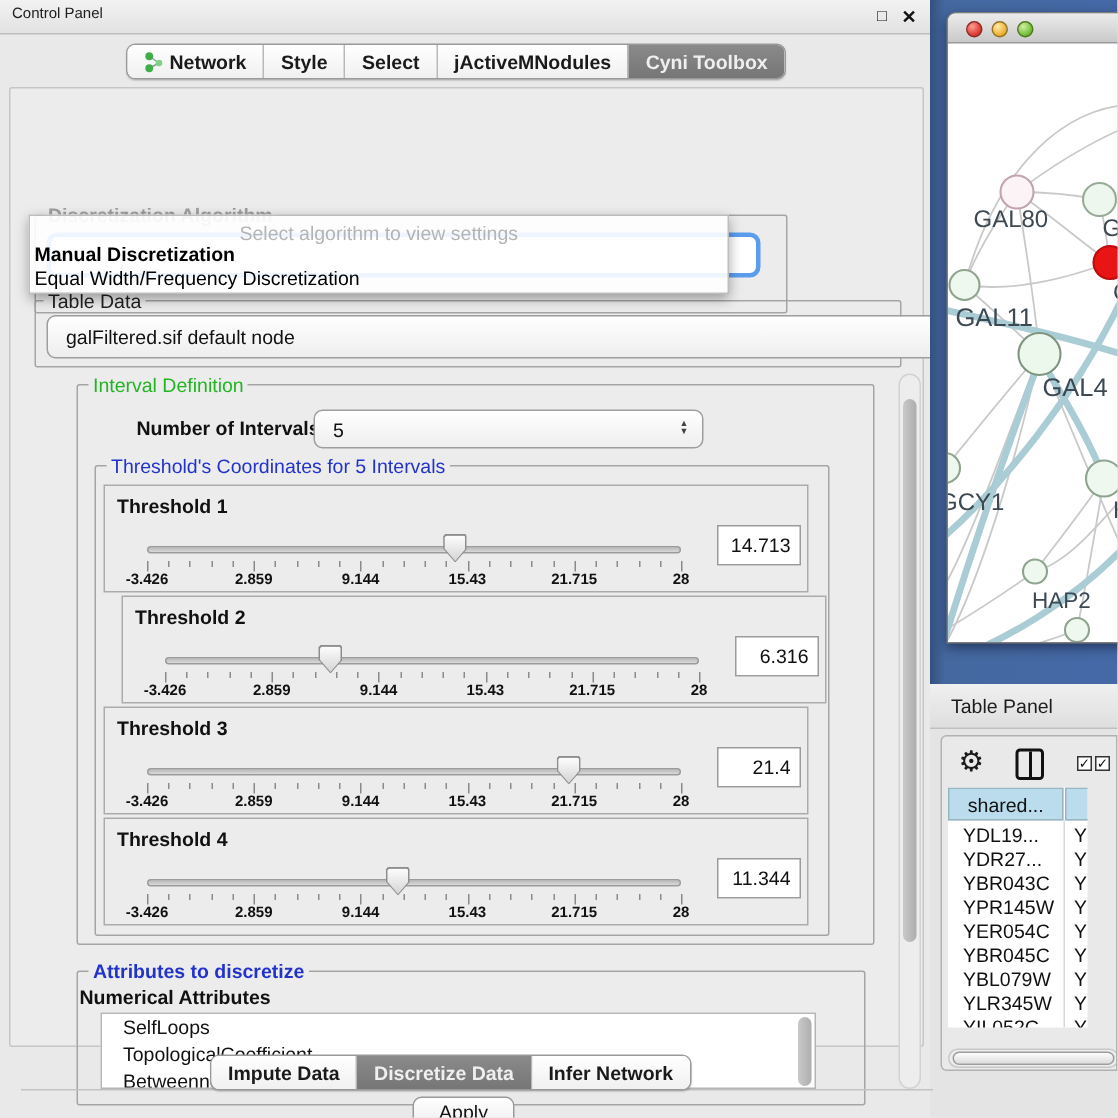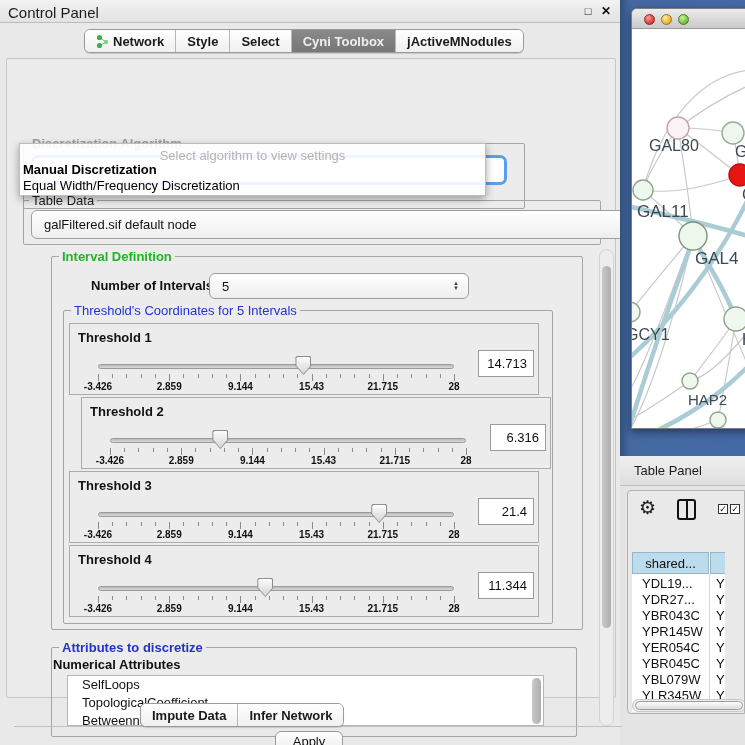--- a/index.html
+++ b/index.html
@@ -5,21 +5,21 @@
   * { margin:0; padding:0; box-sizing:border-box; }
   html,body { width:745px; height:745px; overflow:hidden;
     font-family:"Liberation Sans", sans-serif; background:#e4e4e4; }
   #stage { position:relative; width:745px; height:745px; }
   .abs { position:absolute; }
 
   
   #control-panel { left:0; top:0; width:620px; height:745px; background:#e9e9e9; }
   #cp-titlebar { left:0; top:0; width:620px; height:23px; background:linear-gradient(#f2f2f2,#e2e2e2);
     border-bottom:1px solid #bdbdbd; }
-  #cp-title { left:8px; top:4px; font-size:15px; color:#1c1c1c; }
+  #cp-title { left:8px; top:4px; font-size:10px; color:#1c1c1c; }
   .winbtn { top:3px; width:16px; height:16px; font-size:12px; color:#111; text-align:center; line-height:16px; cursor:default; }
   #cp-float { left:580px; font-size:11px; }
   #cp-close { left:598px; font-weight:bold; }
 
   
   .seg { display:flex; height:24px; border:1px solid #9a9a9a; border-radius:6px; overflow:hidden;
     background:#fff; box-shadow:0 1px 1px rgba(0,0,0,0.15); }
   .seg-item { display:flex; align-items:center; justify-content:center; gap:4px; padding:0 11px;
     font-size:13px; font-weight:bold; color:#1a1a1a; background:linear-gradient(#ffffff,#f0f0f0);
     border-right:1px solid #b8b8b8; white-space:nowrap; cursor:default; }
@@ -59,21 +59,21 @@
   #tabledata-combo { left:24px; top:151px; width:647px; height:29px; }
 
   
   #main-scrollbar-track { left:592px; top:190px; width:15px; height:477px; background:#ededed;
     border:1px solid #d2d2d2; border-radius:8px; }
   #main-scrollbar-thumb { left:2px; top:16px; width:9px; height:362px; background:linear-gradient(90deg,#c9c9c9,#adadad);
     border-radius:5px; position:absolute; }
 
   
   #interval-group { left:44px; top:197px; width:532px; height:374px; }
-  #interval-title { left:52px; top:190px; font-weight:bold; }
+  #interval-title { left:52px; top:190px; font-weight:normal; }
   #noi-label { left:84px; top:219px; font-size:13px; font-weight:bold; color:#111; }
   #noi-combo { left:202px; top:214px; width:260px; height:26px; }
   #thr-group { left:56px; top:251px; width:490px; height:314px; }
   #thr-title { left:64px; top:244px; }
 
   .thr-box { position:absolute; left:62px; width:470px; height:72px; background:#ececec; border:1px solid #ababab; }
   .thr-label { position:absolute; left:8px; top:6px; font-size:13px; font-weight:bold; color:#111; }
   .thr-track { position:absolute; left:28px; top:40px; width:356px; height:5px; border-radius:3px;
     background:linear-gradient(#b9b9b9,#d9d9d9); border:1px solid #9b9b9b; }
   .thr-thumb { position:absolute; top:32px; width:16px; height:19px;
@@ -120,21 +120,21 @@
     background:linear-gradient(#f0f0f0,#dedede); border-bottom:1px solid #c0c0c0; }
   #table-panel-title { left:634px; top:463px; font-size:13px; color:#1c1c1c; }
   #table-panel-body { left:627px; top:490px; width:118px; height:224px; background:#e9e9e9;
     border:1px solid #b2b2b2; border-radius:4px 0 0 4px; overflow:hidden; }
   #tp-gear { position:absolute; left:11px; top:5px; font-size:19px; color:#1a1a1a; }
   #tp-split { position:absolute; left:49px; top:8px; width:19px; height:21px; border:2px solid #111; border-radius:3px; }
   #tp-split::after { content:""; position:absolute; left:7px; top:0; width:2px; height:17px; background:#111; }
   .tp-check { position:absolute; top:13px; width:10px; height:10px; border:1px solid #333; font-size:9px;
     line-height:9px; text-align:center; color:#111; background:#fff; }
   #tp-check1 { left:90px; } #tp-check2 { left:102px; }
-  #tp-table { position:absolute; left:4px; top:61px; width:93px; height:160px; background:#fff; overflow:hidden; }
+  #tp-table { position:absolute; left:4px; top:34px; width:93px; height:160px; background:#fff; overflow:hidden; }
   .tp-hcell { position:absolute; top:0; height:22px; font-size:13px; color:#111; text-align:center;
     line-height:22px; border:1px solid #9ab4c2; }
   .tp-row-cell { position:absolute; height:16px; font-size:13px; color:#111; line-height:16px; white-space:nowrap; }
   #tp-colsep { position:absolute; left:77px; top:22px; width:1px; height:138px; background:#d8d8d8; }
   #tp-hscroll { position:absolute; left:4px; top:208px; width:114px; height:13px; background:#ececec;
     border:1px solid #c8c8c8; border-radius:7px; }
   #tp-hscroll-thumb { position:absolute; left:2px; top:1px; width:108px; height:9px;
     background:linear-gradient(#fdfdfd,#dcdcdc); border:1px solid #9e9e9e; border-radius:5px; }
 
   .netlabel { font-family:"Liberation Sans", sans-serif; fill:#3c4852; }
@@ -162,25 +162,25 @@
             <circle cx="10" cy="8" r="2.2" fill="#7fd389"></circle>
           </svg>
           <span>Network</span>
         </div>
         <div class="seg-item">
           <span>Style</span>
         </div>
         <div class="seg-item">
           <span>Select</span>
         </div>
+        <div class="seg-item">
+          <span>jActiveMNodules</span>
+        </div>
         <div class="seg-item selected">
           <span>Cyni Toolbox</span>
-        </div>
-        <div class="seg-item">
-          <span>jActiveMNodules</span>
         </div>
       </div>
 
     <div id="cp-body" class="abs">
 
       <div id="algo-group" class="groupbox"></div>
       <div id="algo-title-behind" class="grouptitle">Discretization Algorithm</div>
       <div id="algo-combo" class="abs"></div>
 
       <div id="algo-popup" class="abs">
@@ -389,20 +389,23 @@
 
       <div id="main-scrollbar-track" class="abs">
         <div id="main-scrollbar-thumb"></div>
       </div>
     </div>
 
     <div id="bottom-tabs" class="abs seg">
         <div class="seg-item">
           <span>Impute Data</span>
         </div>
+        <div class="seg-item selected">
+          <span>Discretize Data</span>
+        </div>
         <div class="seg-item">
           <span>Infer Network</span>
         </div>
       </div>
   </div>
 
   <div id="desktop-blue" class="abs"></div>
 
   <div id="net-window" class="abs">
     <div id="net-titlebar">

